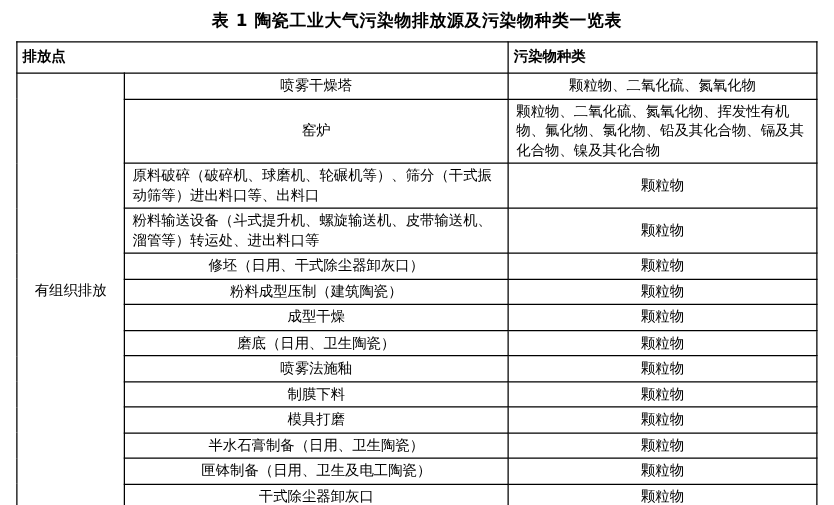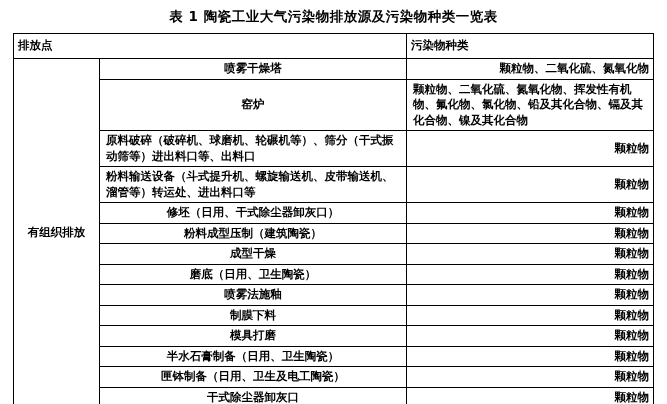--- a/index.html
+++ b/index.html
@@ -34,21 +34,20 @@
     width: 640px;
     margin: 0 auto;
     table-layout: fixed;
   }
   table.main th, table.main td {
     border: 1px solid #000000;
     font-size: 11.5px;
     line-height: 1.35;
     padding: 2px 4px;
     vertical-align: middle;
-    font-weight: bold;
   }
   table.main th {
     font-weight: bold;
     text-align: left;
     height: 20px;
   }
   .col-a { width: 86px; }
   .col-b { width: 307px; }
   .col-c { width: 247px; }
   td.group {
@@ -56,21 +55,21 @@
     font-weight: normal;
   }
   td.cell-left {
     text-align: center;
   }
   td.cell-left.multi {
     text-align: left;
     padding-left: 6px;
   }
   td.poll {
-    text-align: right;
+    text-align: center;
   }
   td.poll.multi {
     text-align: left;
     padding-left: 6px;
   }
   .row-h { height: 19px; }
 </style>
 </head>
 <body>
 

